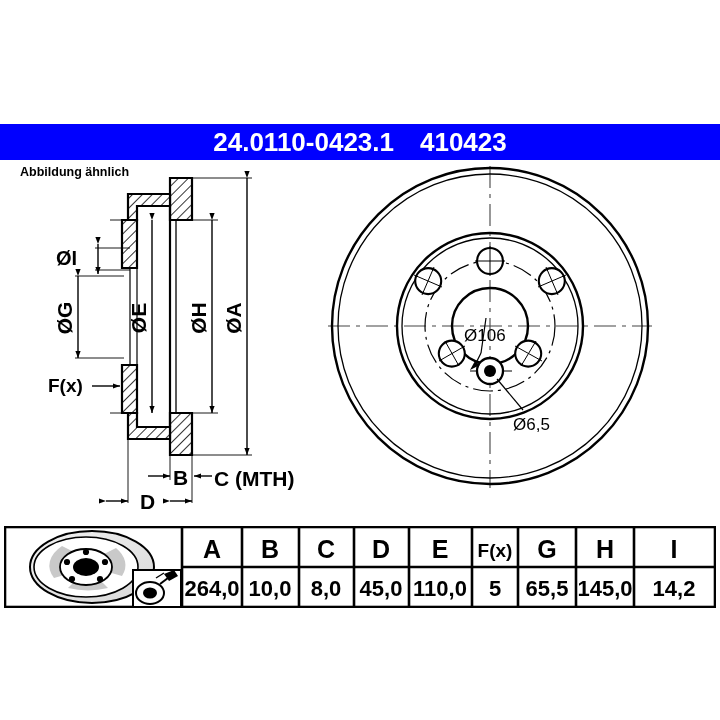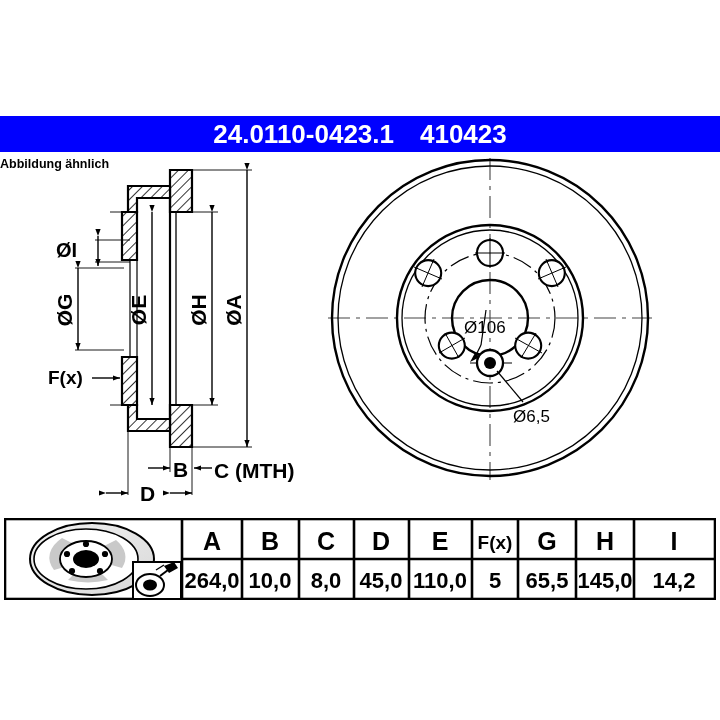--- a/index.html
+++ b/index.html
@@ -1,30 +1,30 @@
 <!DOCTYPE html>
 <html><head>
 <meta charset="utf-8">
 <style>
   html,body{margin:0;padding:0;background:#fff;}
   body{width:720px;height:720px;font-family:"Liberation Sans",sans-serif;overflow:hidden;}
-  #page{position:relative;width:720px;height:708px;background:#ffffff;}
+  #page{position:relative;width:720px;height:708px;background:#ffffff;margin-top:8px;}
 
   .header-bar{
     position:absolute;left:0;top:116px;width:720px;height:36px;
     background:#0000ff;display:flex;align-items:center;justify-content:center;
   }
   .header-bar .t{
     color:#ffffff;font-weight:bold;font-size:26px;letter-spacing:0px;
     font-family:"Liberation Sans",sans-serif;white-space:pre;
   }
   .header-gap{display:inline-block;width:26px;}
 
   .similar{
-    position:absolute;left:0;top:157px;width:160px;
+    position:absolute;left:20px;top:157px;width:160px;
     font-size:12.5px;font-weight:bold;line-height:15px;color:#000;
     font-family:"Liberation Sans",sans-serif;
   }
 
   svg{display:block;}
   #drawing{position:absolute;left:0;top:150px;}
   #tablewrap{position:absolute;left:4px;top:518px;}
 
   text{font-family:"Liberation Sans",sans-serif;}
 </style>

